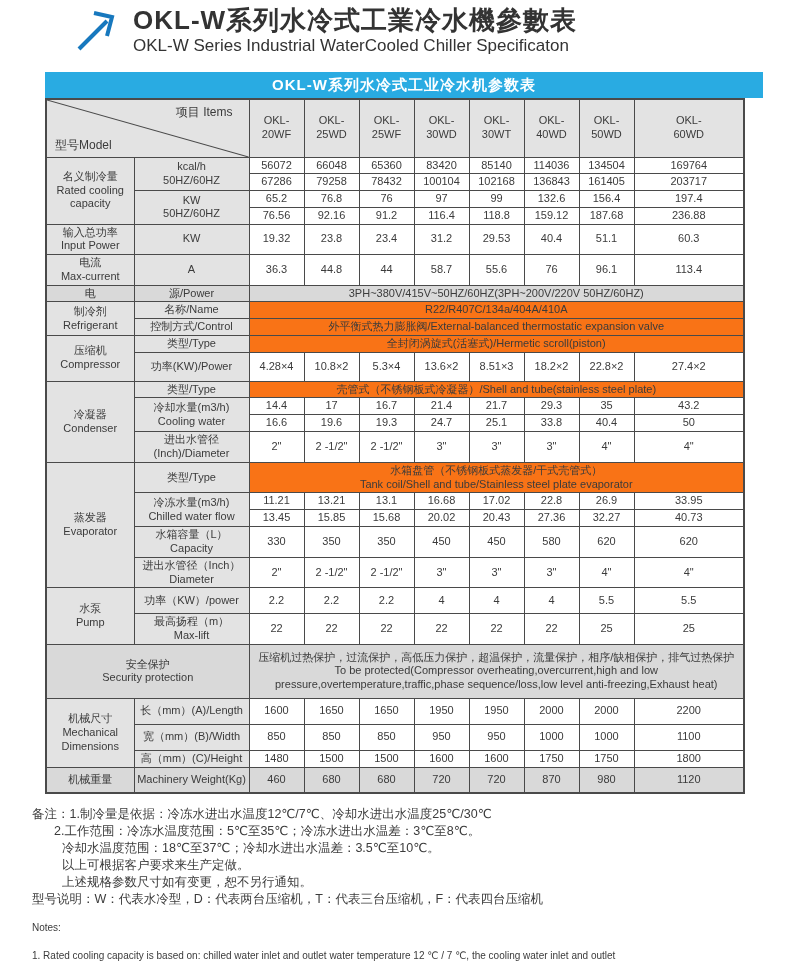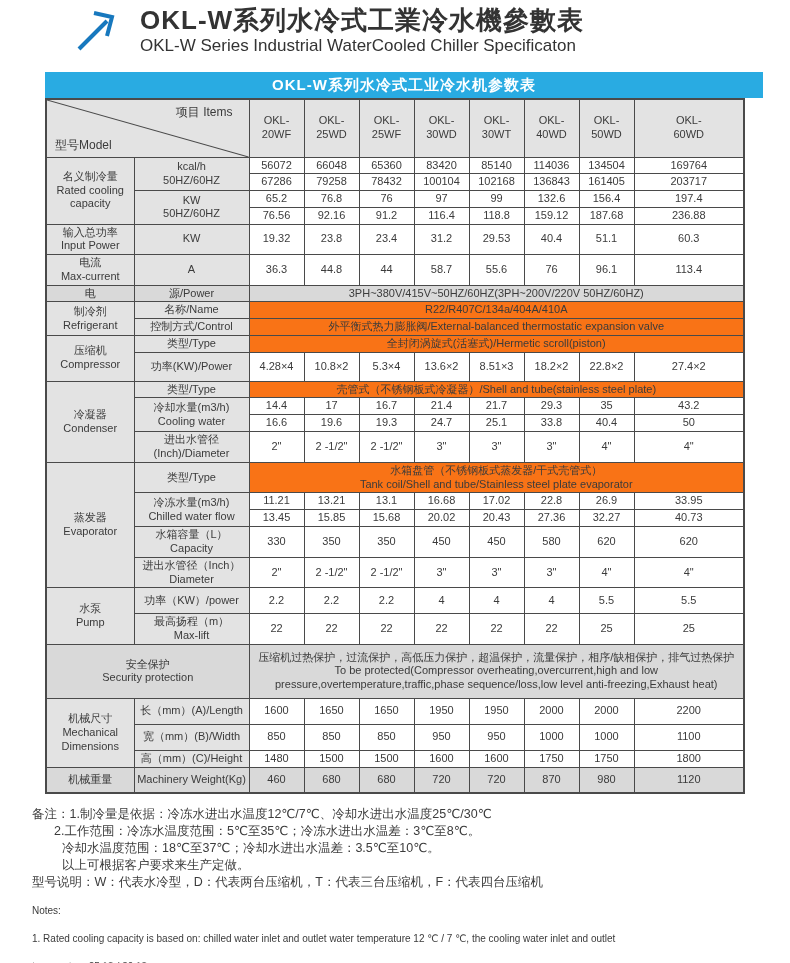--- a/index.html
+++ b/index.html
@@ -3,21 +3,21 @@
 <meta charset="utf-8">
 <style>
   * { box-sizing: border-box; }
   html,body { margin:0; padding:0; }
   body {
     width:790px; height:963px; background:#ffffff;
     font-family:"Liberation Sans","DejaVu Sans",sans-serif;
     color:#3b3b3b; overflow:hidden;
   }
   
-  .page-header { display:flex; align-items:flex-start; gap:20px; padding:6px 0 0 72px; }
+  .page-header { display:flex; align-items:flex-start; gap:13px; padding:6px 0 0 72px; }
   .arrow-wrap { width:48px; height:46px; flex:0 0 auto; margin-top:2px; }
   .title-block h1 { margin:0; font-size:26px; font-weight:600; letter-spacing:1px; color:#333; line-height:1.1; }
   .title-block .subtitle { margin:1px 0 0 0; font-size:17px; font-weight:500; color:#333; }
 
   
   .banner {
     margin:16px 27px 0 45px; height:26px; line-height:26px;
     background:#29abe2; color:#fff; text-align:center;
     font-size:15px; font-weight:600; letter-spacing:1px;
   }
@@ -404,20 +404,21 @@
 
   </tbody>
 </table>
 
 <div class="notes">
   <div class="notes-zh">
     <div class="ln">备注：1.制冷量是依据：冷冻水进出水温度12℃/7℃、冷却水进出水温度25℃/30℃</div>
     <div class="ln ind1">2.工作范围：冷冻水温度范围：5℃至35℃；冷冻水进出水温差：3℃至8℃。</div>
     <div class="ln ind2">冷却水温度范围：18℃至37℃；冷却水进出水温差：3.5℃至10℃。</div>
     <div class="ln ind2">以上可根据客户要求来生产定做。</div>
+    <div class="ln ind2">上述规格参数尺寸如有变更，恕不另行通知。</div>
     <div class="ln">型号说明：W：代表水冷型，D：代表两台压缩机，T：代表三台压缩机，F：代表四台压缩机</div>
   </div>
   <div class="notes-en">
     <div class="ln">Notes:</div>
     <div class="ln">1. Rated cooling capacity is based on: chilled water inlet and outlet water temperature 12 ℃ / 7 ℃, the cooling water inlet and outlet</div>
     <div class="ln">temperature 25 ℃ / 30 ℃</div>
 
   </div>
 </div>
 

